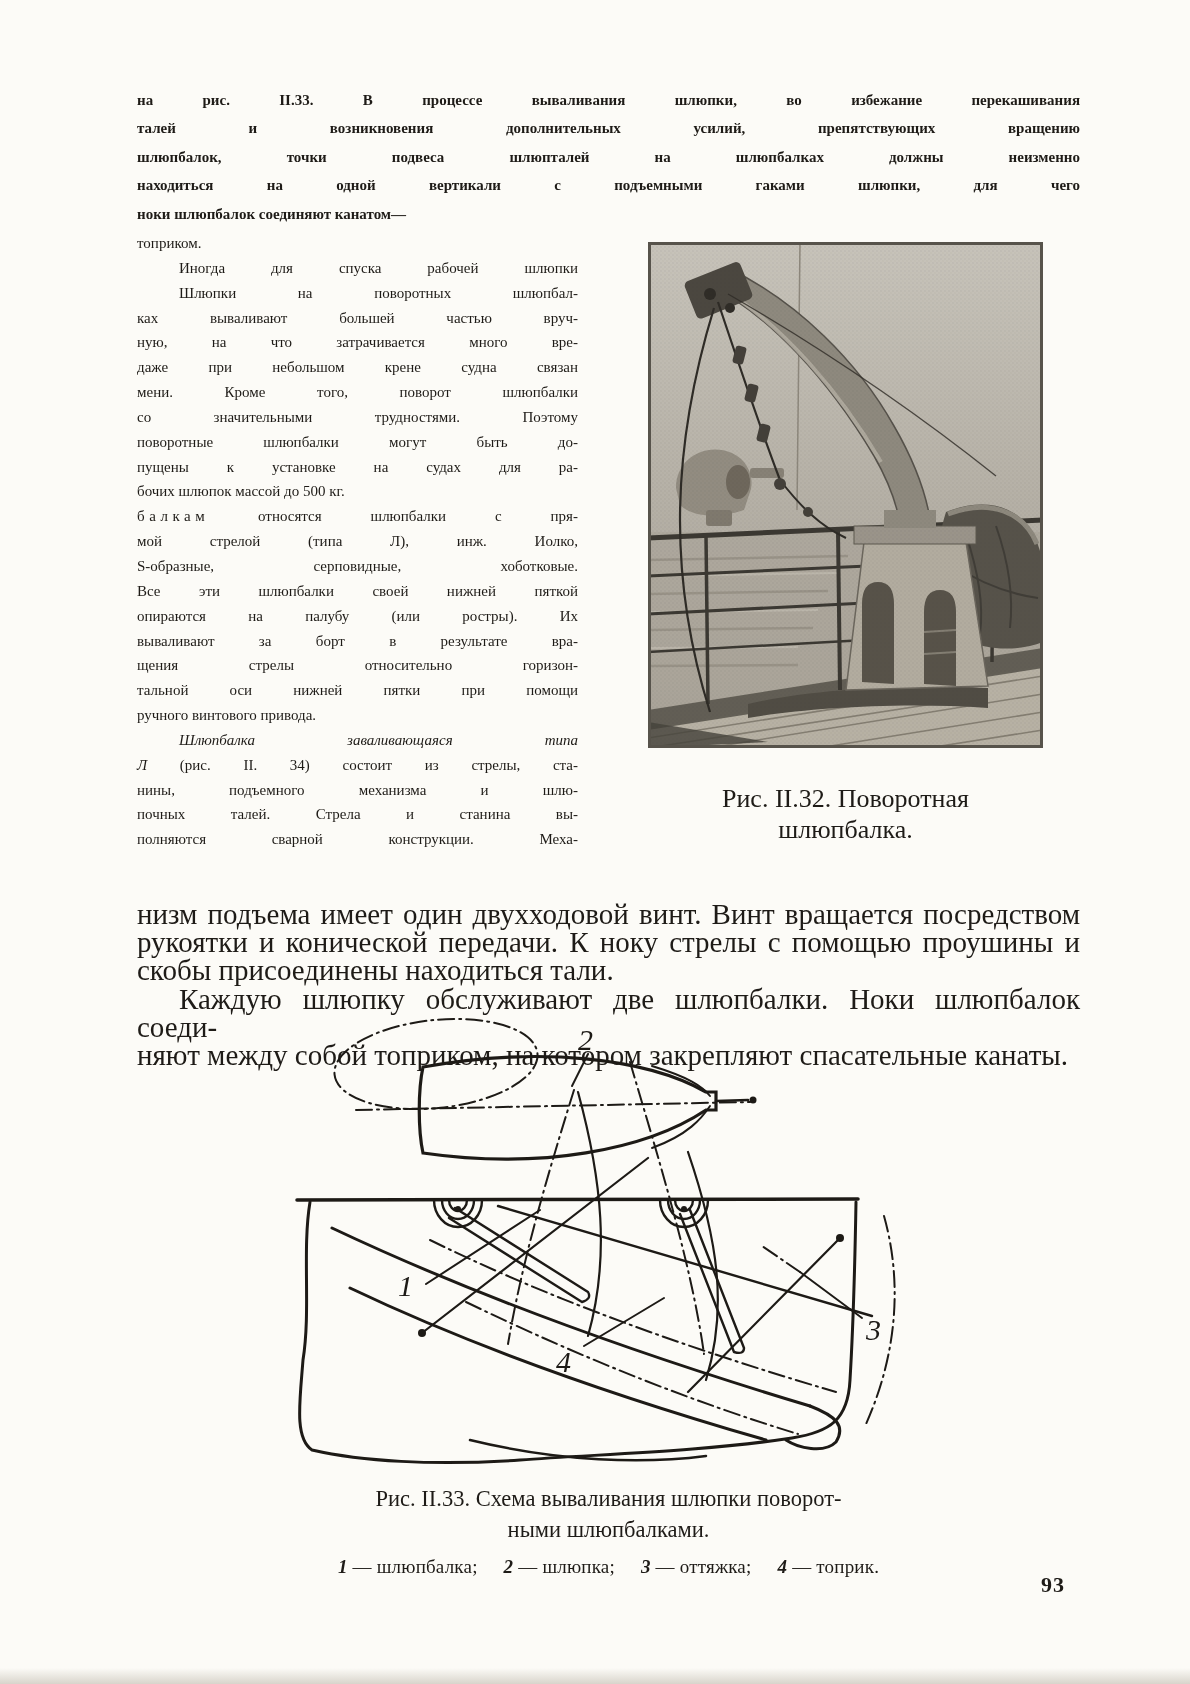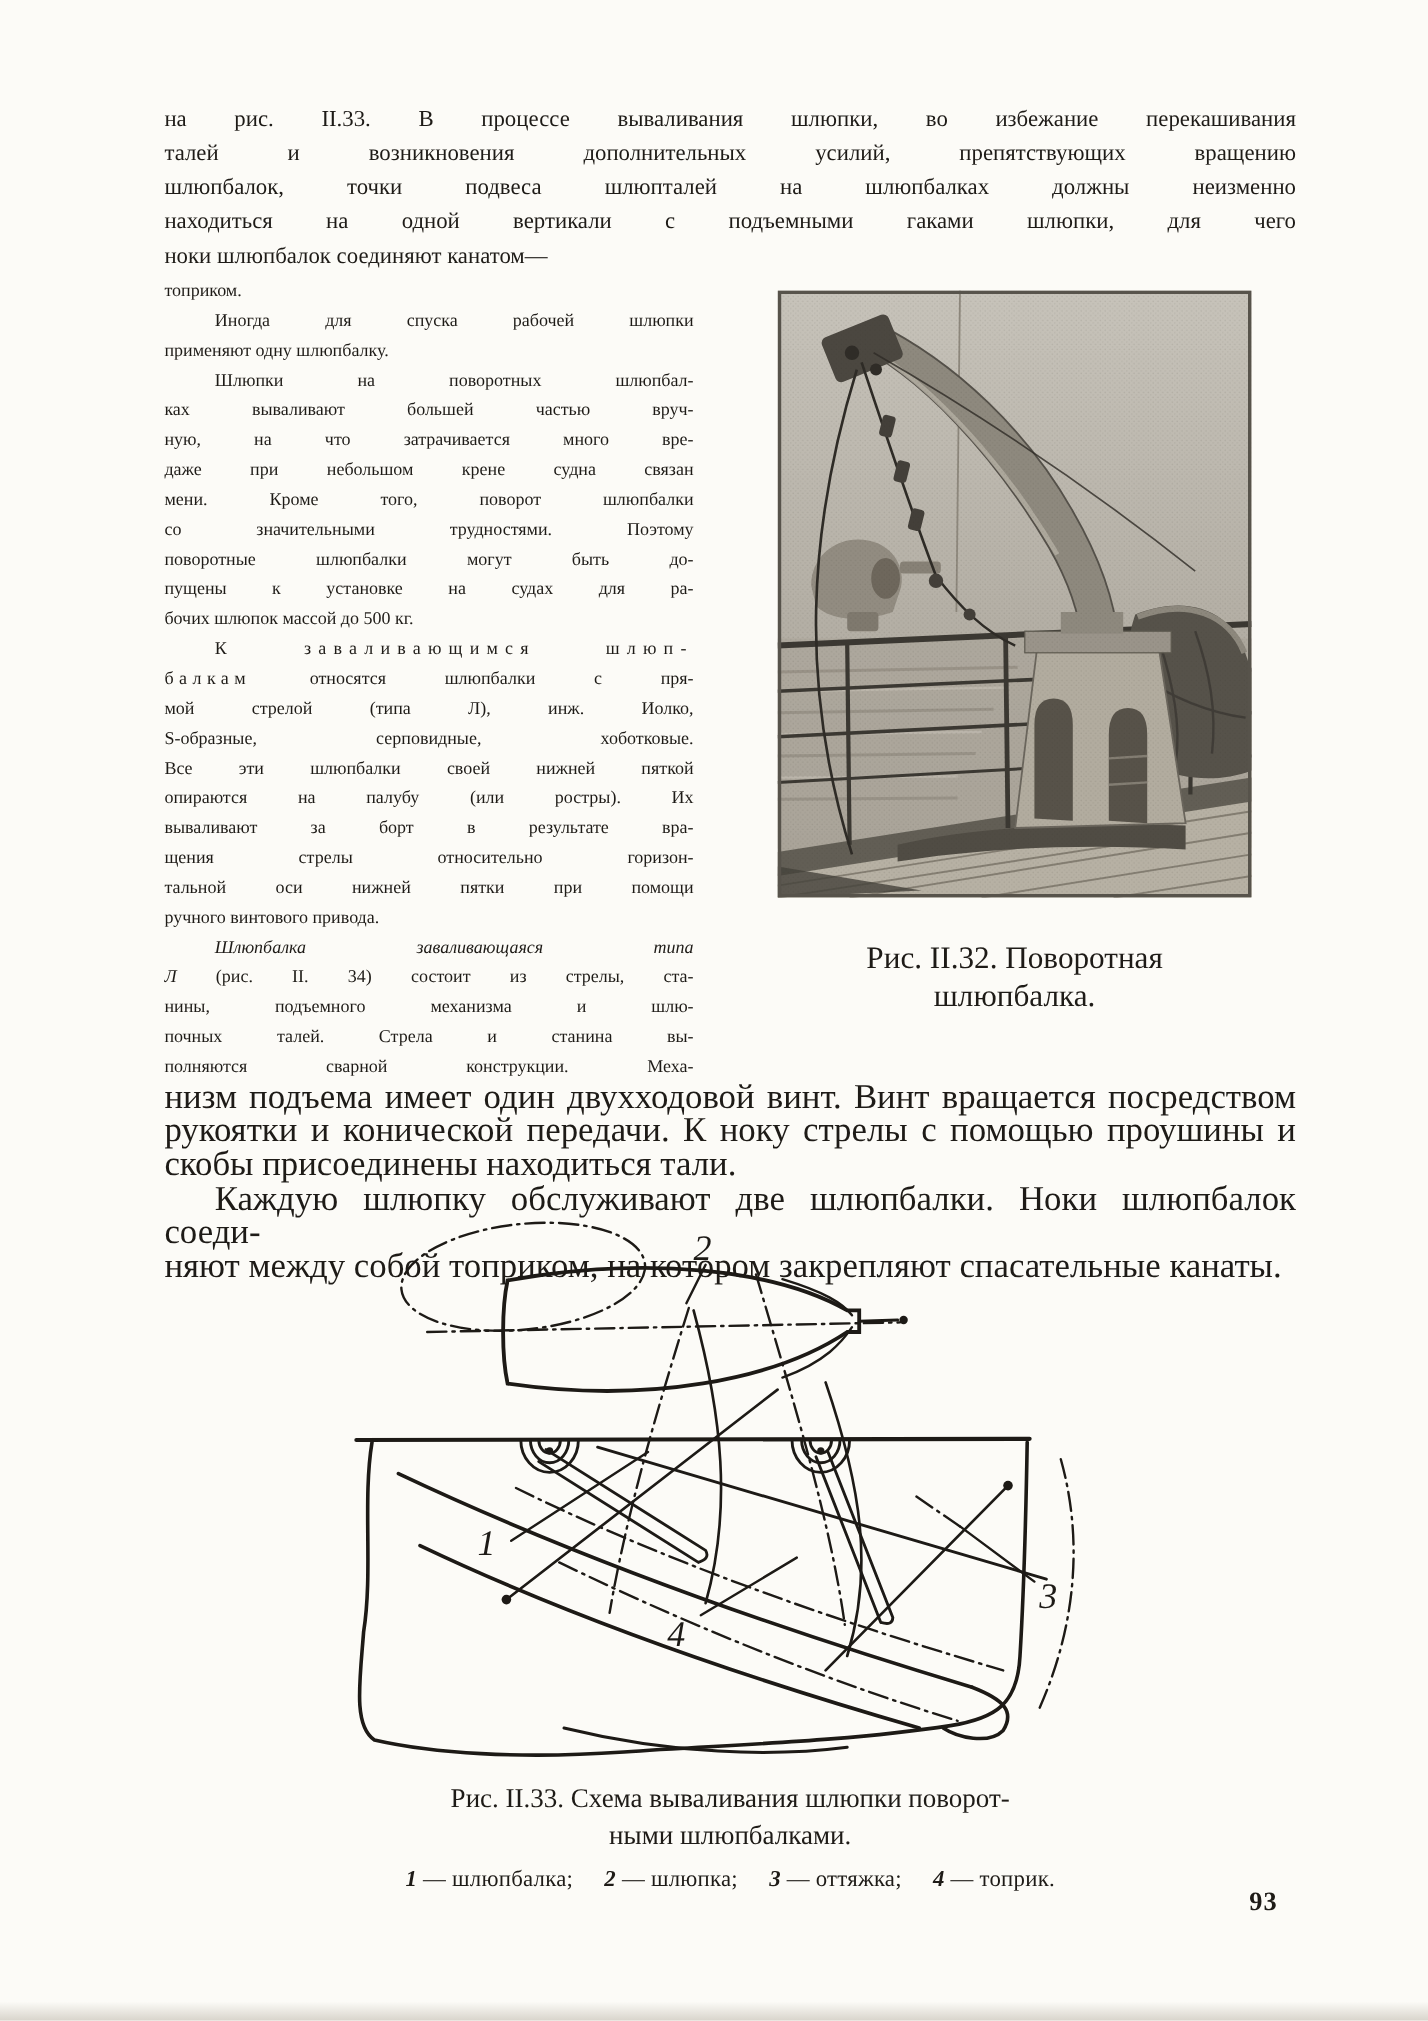--- a/index.html
+++ b/index.html
@@ -9,21 +9,21 @@
     background:#fcfbf7; color:#1e1b17;
     font-family:"Liberation Serif", serif; overflow:hidden;
   }
   .blk { position:absolute; }
   .ln { text-align:left; }
   .j  { text-align:justify; text-align-last:justify; }
   .ind { text-indent:42px; }
   .sp  { letter-spacing:6px; }
   .spa { letter-spacing:4.5px; }
   .it  { font-style:italic; }
-  .tpara { left:137px; top:86px;  width:943px; font-size:19px; line-height:28.4px; }
+  .tpara { left:137px; top:86px;  width:943px; font-size:15px; line-height:28.4px;font-weight:bold; }
   .lcol  { left:137px; top:231px; width:441px; font-size:15px; line-height:24.85px; }
   .bpara { left:137px; top:900px; width:943px; font-size:29px; line-height:28.2px; }
   .photo { left:648px; top:242px; width:395px; height:506px; }
   .cap32 { left:648px; top:783px; width:395px; text-align:center; font-size:26px; line-height:31px; }
   .diagram { left:230px; top:958px; width:900px; height:516px; }
   .cap33 { left:137px; top:1483px; width:943px; text-align:center; font-size:22.5px; line-height:31px; }
   .legend { margin-top:6px; font-size:19px; letter-spacing:0.2px; }
   .legend .lg { margin:0 13px; white-space:nowrap; }
   .legend .num { font-style:italic; font-weight:bold; }
   .pnum { left:975px; top:1572px; width:90px; text-align:right; font-size:22px; font-weight:bold; letter-spacing:1px; }
@@ -41,31 +41,29 @@
     <div class="ln j">на рис. II.33. В процессе вываливания шлюпки, во избежание перекашивания</div>
     <div class="ln j">талей и возникновения дополнительных усилий, препятствующих вращению</div>
     <div class="ln j">шлюпбалок, точки подвеса шлюпталей на шлюпбалках должны неизменно</div>
     <div class="ln j">находиться на одной вертикали с подъемными гаками шлюпки, для чего</div>
     <div class="ln">ноки шлюпбалок соединяют канатом—</div>
   </div>
 
   <div class="blk lcol">
     <div class="ln">топриком.</div>
     <div class="ln j ind">Иногда для спуска рабочей шлюпки</div>
-    <div class="ln">применяют одну шлюпбалку.</div>
     <div class="ln j ind">Шлюпки на поворотных шлюпбал-</div>
     <div class="ln j">ках вываливают большей частью вруч-</div>
     <div class="ln j">ную, на что затрачивается много вре-</div>
     <div class="ln j">даже при небольшом крене судна связан</div>
     <div class="ln j">мени. Кроме того, поворот шлюпбалки</div>
     <div class="ln j">со значительными трудностями. Поэтому</div>
     <div class="ln j">поворотные шлюпбалки могут быть до-</div>
     <div class="ln j">пущены к установке на судах для ра-</div>
     <div class="ln">бочих шлюпок массой до 500 кг.</div>
-    <div class="ln j ind sp">К заваливающимся шлюп-</div>
     <div class="ln j"><span class="spa">балкам</span><span> относятся шлюпбалки с пря-</span></div>
     <div class="ln j">мой стрелой (типа Л), инж. Иолко,</div>
     <div class="ln j">S-образные, серповидные, хоботковые.</div>
     <div class="ln j">Все эти шлюпбалки своей нижней пяткой</div>
     <div class="ln j">опираются на палубу (или ростры). Их</div>
     <div class="ln j">вываливают за борт в результате вра-</div>
     <div class="ln j">щения стрелы относительно горизон-</div>
     <div class="ln j">тальной оси нижней пятки при помощи</div>
     <div class="ln">ручного винтового привода.</div>
     <div class="ln j ind it">Шлюпбалка заваливающаяся типа</div>

